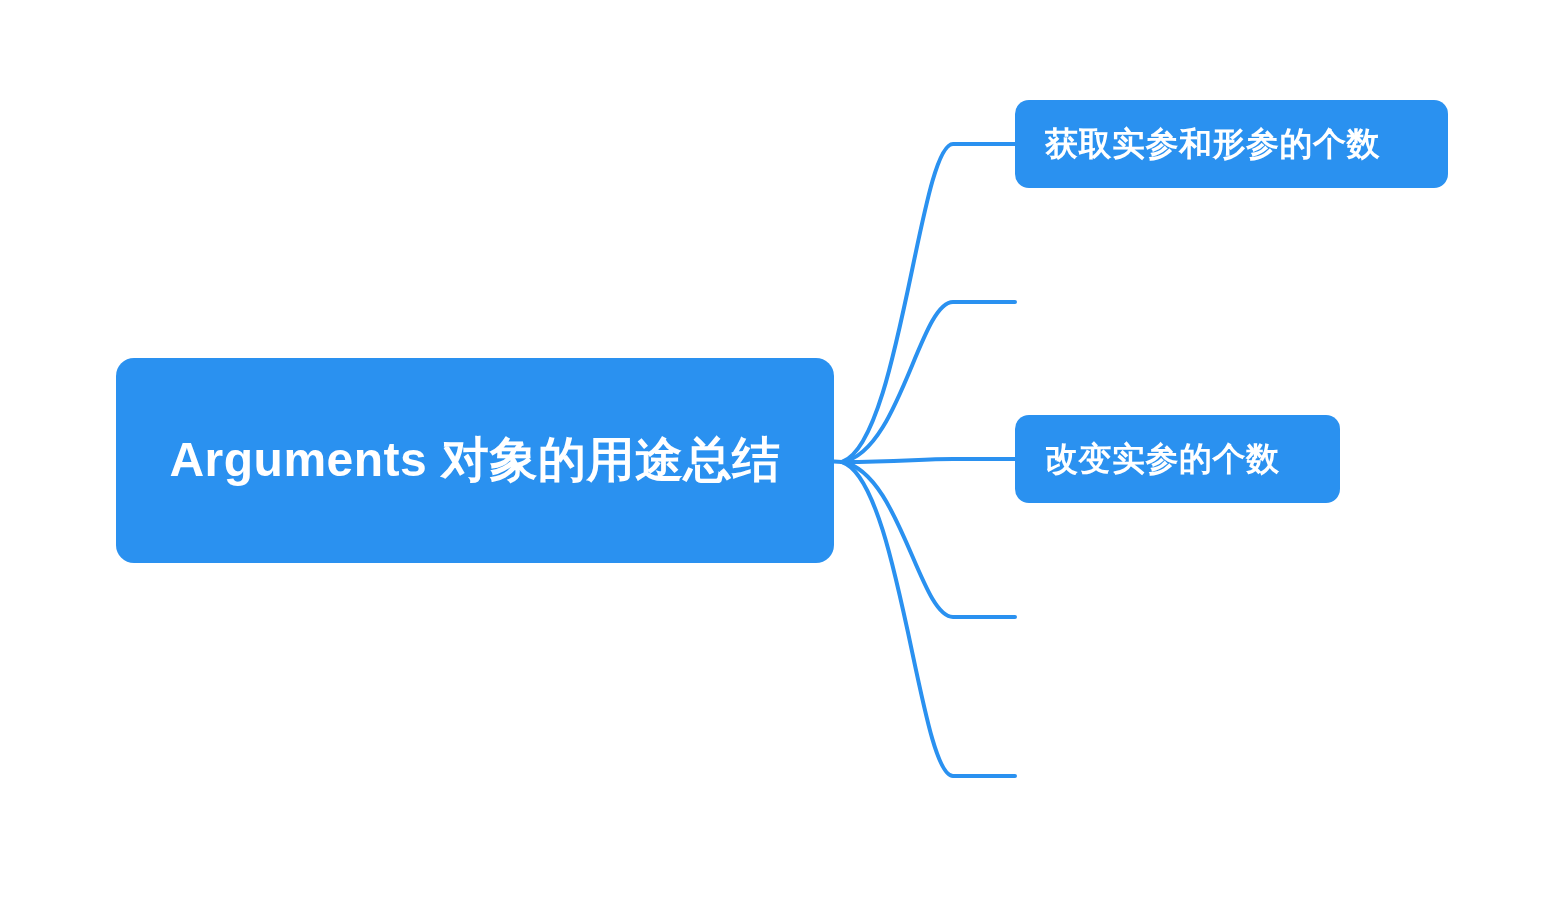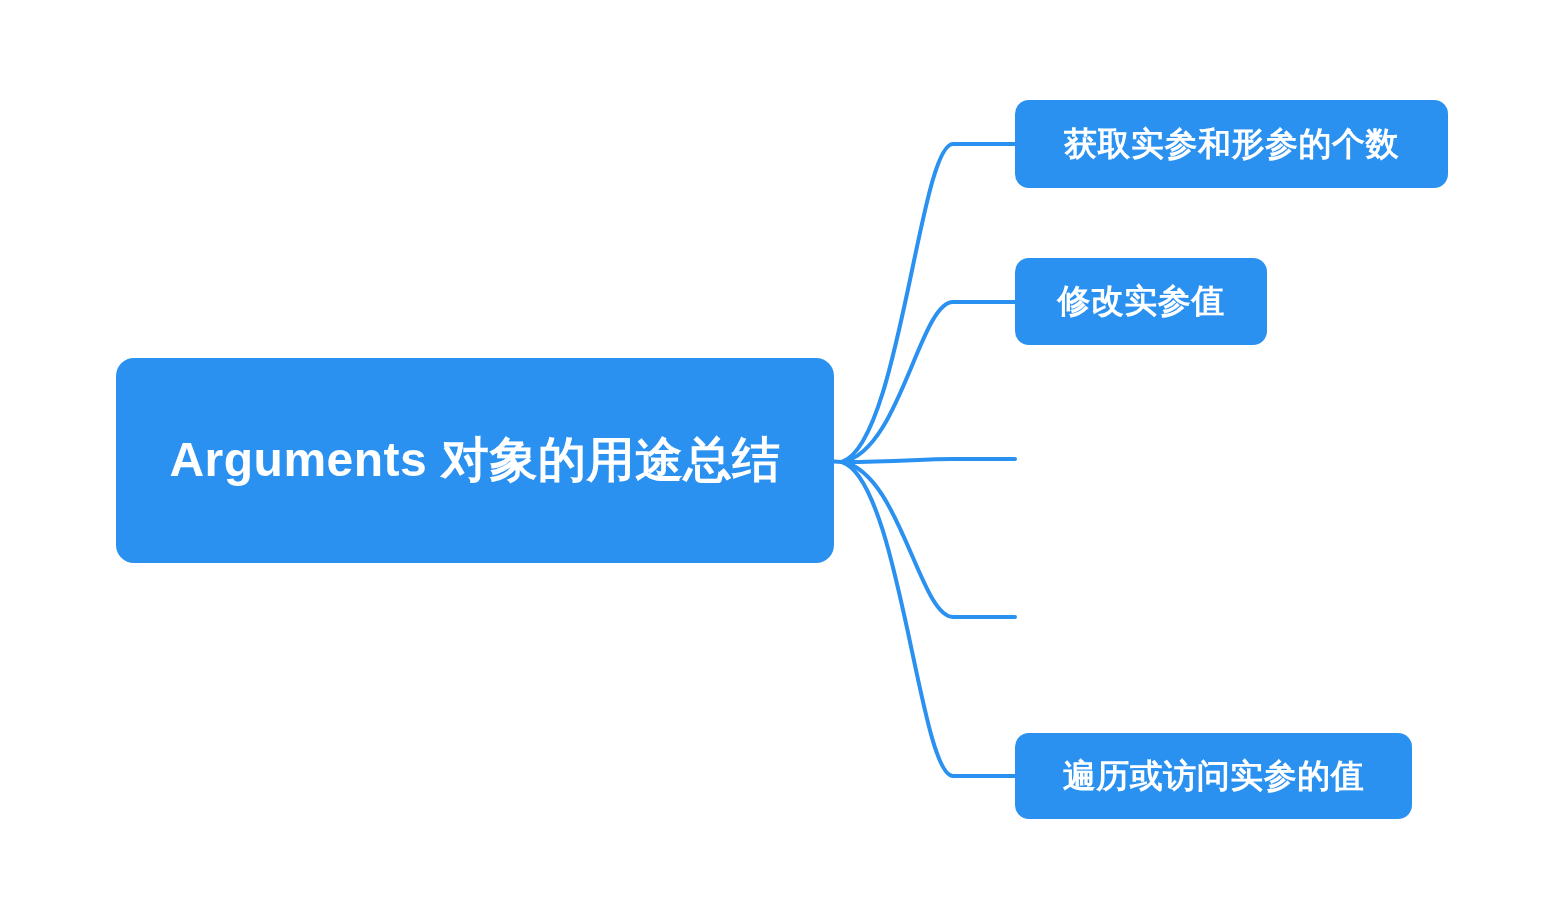--- a/index.html
+++ b/index.html
@@ -52,21 +52,21 @@
     margin-left: 16px;
   }
   .root-node .node-label {
     display: block;
     width: 100%;
   }
   .child-node {
     left: 1015px;
     font-size: 33px;
     padding: 0 30px;
-    justify-content: center;
+    justify-content: flex-start;
   }
   .child-node-1 { top: 100px; width: 433px; height: 88px; }
   .child-node-2 { top: 258px; width: 252px; height: 87px; }
   .child-node-3 { top: 415px; width: 325px; height: 88px; }
   .child-node-4 { top: 573px; width: 327px; height: 87px; }
   .child-node-5 { top: 733px; width: 397px; height: 86px; }
 </style>
 </head>
 <body>
 
@@ -84,23 +84,20 @@
   </svg>
 
   <div class="node root-node">
     <span class="node-label">Arguments 对象的用途总结</span>
   </div>
 
   <div class="node child-node child-node-1">
     <span class="node-label">获取实参和形参的个数</span>
   </div>
 
-  <div class="node child-node child-node-2">
-    <span class="node-label">修改实参值</span>
+
+  <div class="node child-node child-node-3">
+    <span class="node-label">改变实参的个数</span>
   </div>
 
 
 
-  <div class="node child-node child-node-5">
-    <span class="node-label">遍历或访问实参的值</span>
-  </div>
-
 </div>
 
 </body></html>

